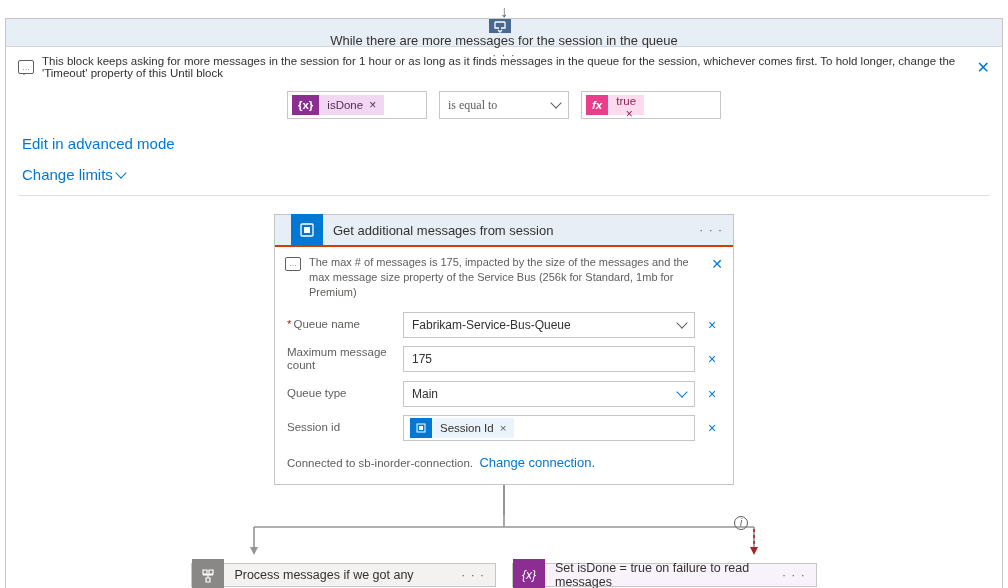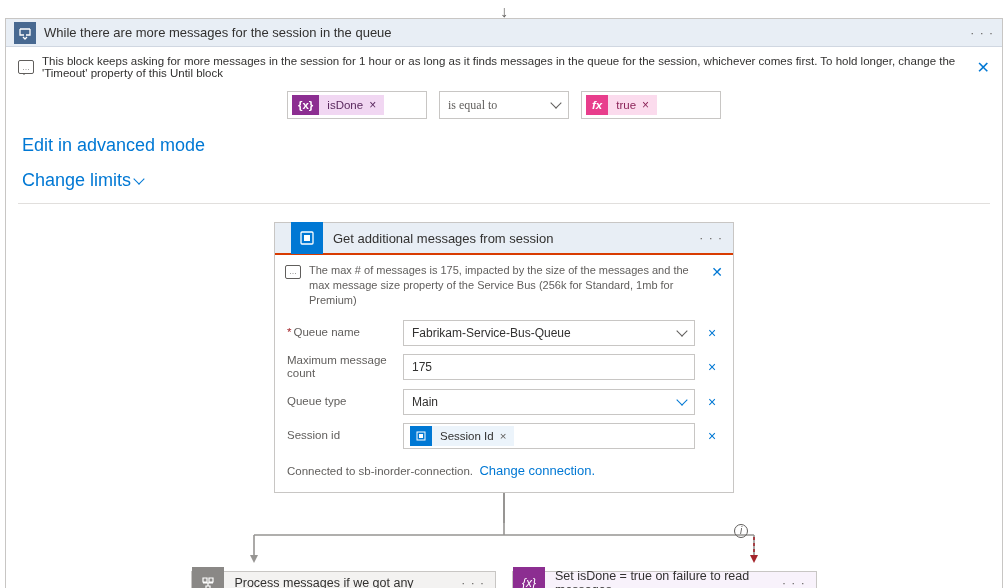--- a/index.html
+++ b/index.html
@@ -23,20 +23,21 @@
     line-height: 1;
     margin-bottom: -2px;
   }
   .card-header {
     display: flex;
     align-items: center;
     background: #e8eef5;
     border-bottom: 1px solid #d0d7e1;
     height: 28px;
     padding: 0 8px;
+    flex-direction: column;
   }
   .card-header .icon-sq {
     width: 22px; height: 22px;
     background: #486991;
     display: flex; align-items: center; justify-content: center;
     margin-right: 8px;
     color: #fff;
   }
   .card-header .title { flex: 1; font-size: 13px; color: #323130; }
   .card-header .menu { color: #605e5c; letter-spacing: 1px; cursor: pointer; }
@@ -76,26 +77,26 @@
   .cond-box.wide { width: 130px; padding: 0 8px; justify-content:space-between; color:#605e5c;font-family:Liberation Serif, serif;}
   .chip-row { display:flex; align-items:center; gap:0; padding:0 4px;}
   .chip {
     display:inline-flex; align-items:center; height:20px;
     font-size:11.5px; border-radius:0;
   }
   .chip.var-a { background:#8c2e91; color:#fff; padding:0 6px; font-weight:600;}
   .chip.var-b { background:#f1d7f2; color:#59285d; padding:0 8px;}
   .chip.var-b .x { margin-left:6px; font-size:12px; cursor:pointer;}
   .chip.fx-a { background:#e83e8c; color:#fff; padding:0 6px; font-style:italic; font-weight:600;}
-  .chip.fx-b { background:#fbdbed; color:#8b2358; padding:0 8px;}
+  .chip.fx-b { background:#fbdbed; color:#8b2358; padding:0 8px;flex-direction:column;}
   .chip.fx-b .x { margin-left:6px; font-size:12px; cursor:pointer;}
   .links {
     padding: 4px 16px 12px;
   }
-  .link { color:#0078d4; font-size:18px; cursor:pointer; display:inline-flex; align-items:center; gap:4px;}
+  .link { color:#0078d4; font-size:15px; cursor:pointer; display:inline-flex; align-items:center; gap:4px;}
   .links .link + .link-row { margin-top:14px;}
   hr.sep { border:none; border-top:1px solid #e1dfdd; margin:0 12px;}
   .center-col { display:flex; flex-direction:column; align-items:center; padding-top:18px;}
   .inner-card {
     width: 460px;
     border:1px solid #c8c6c4;
     background:#fff;
   }
   .inner-card .hdr {
     height:32px; background:#e8eef5; border-bottom:2px solid #d83b01;

